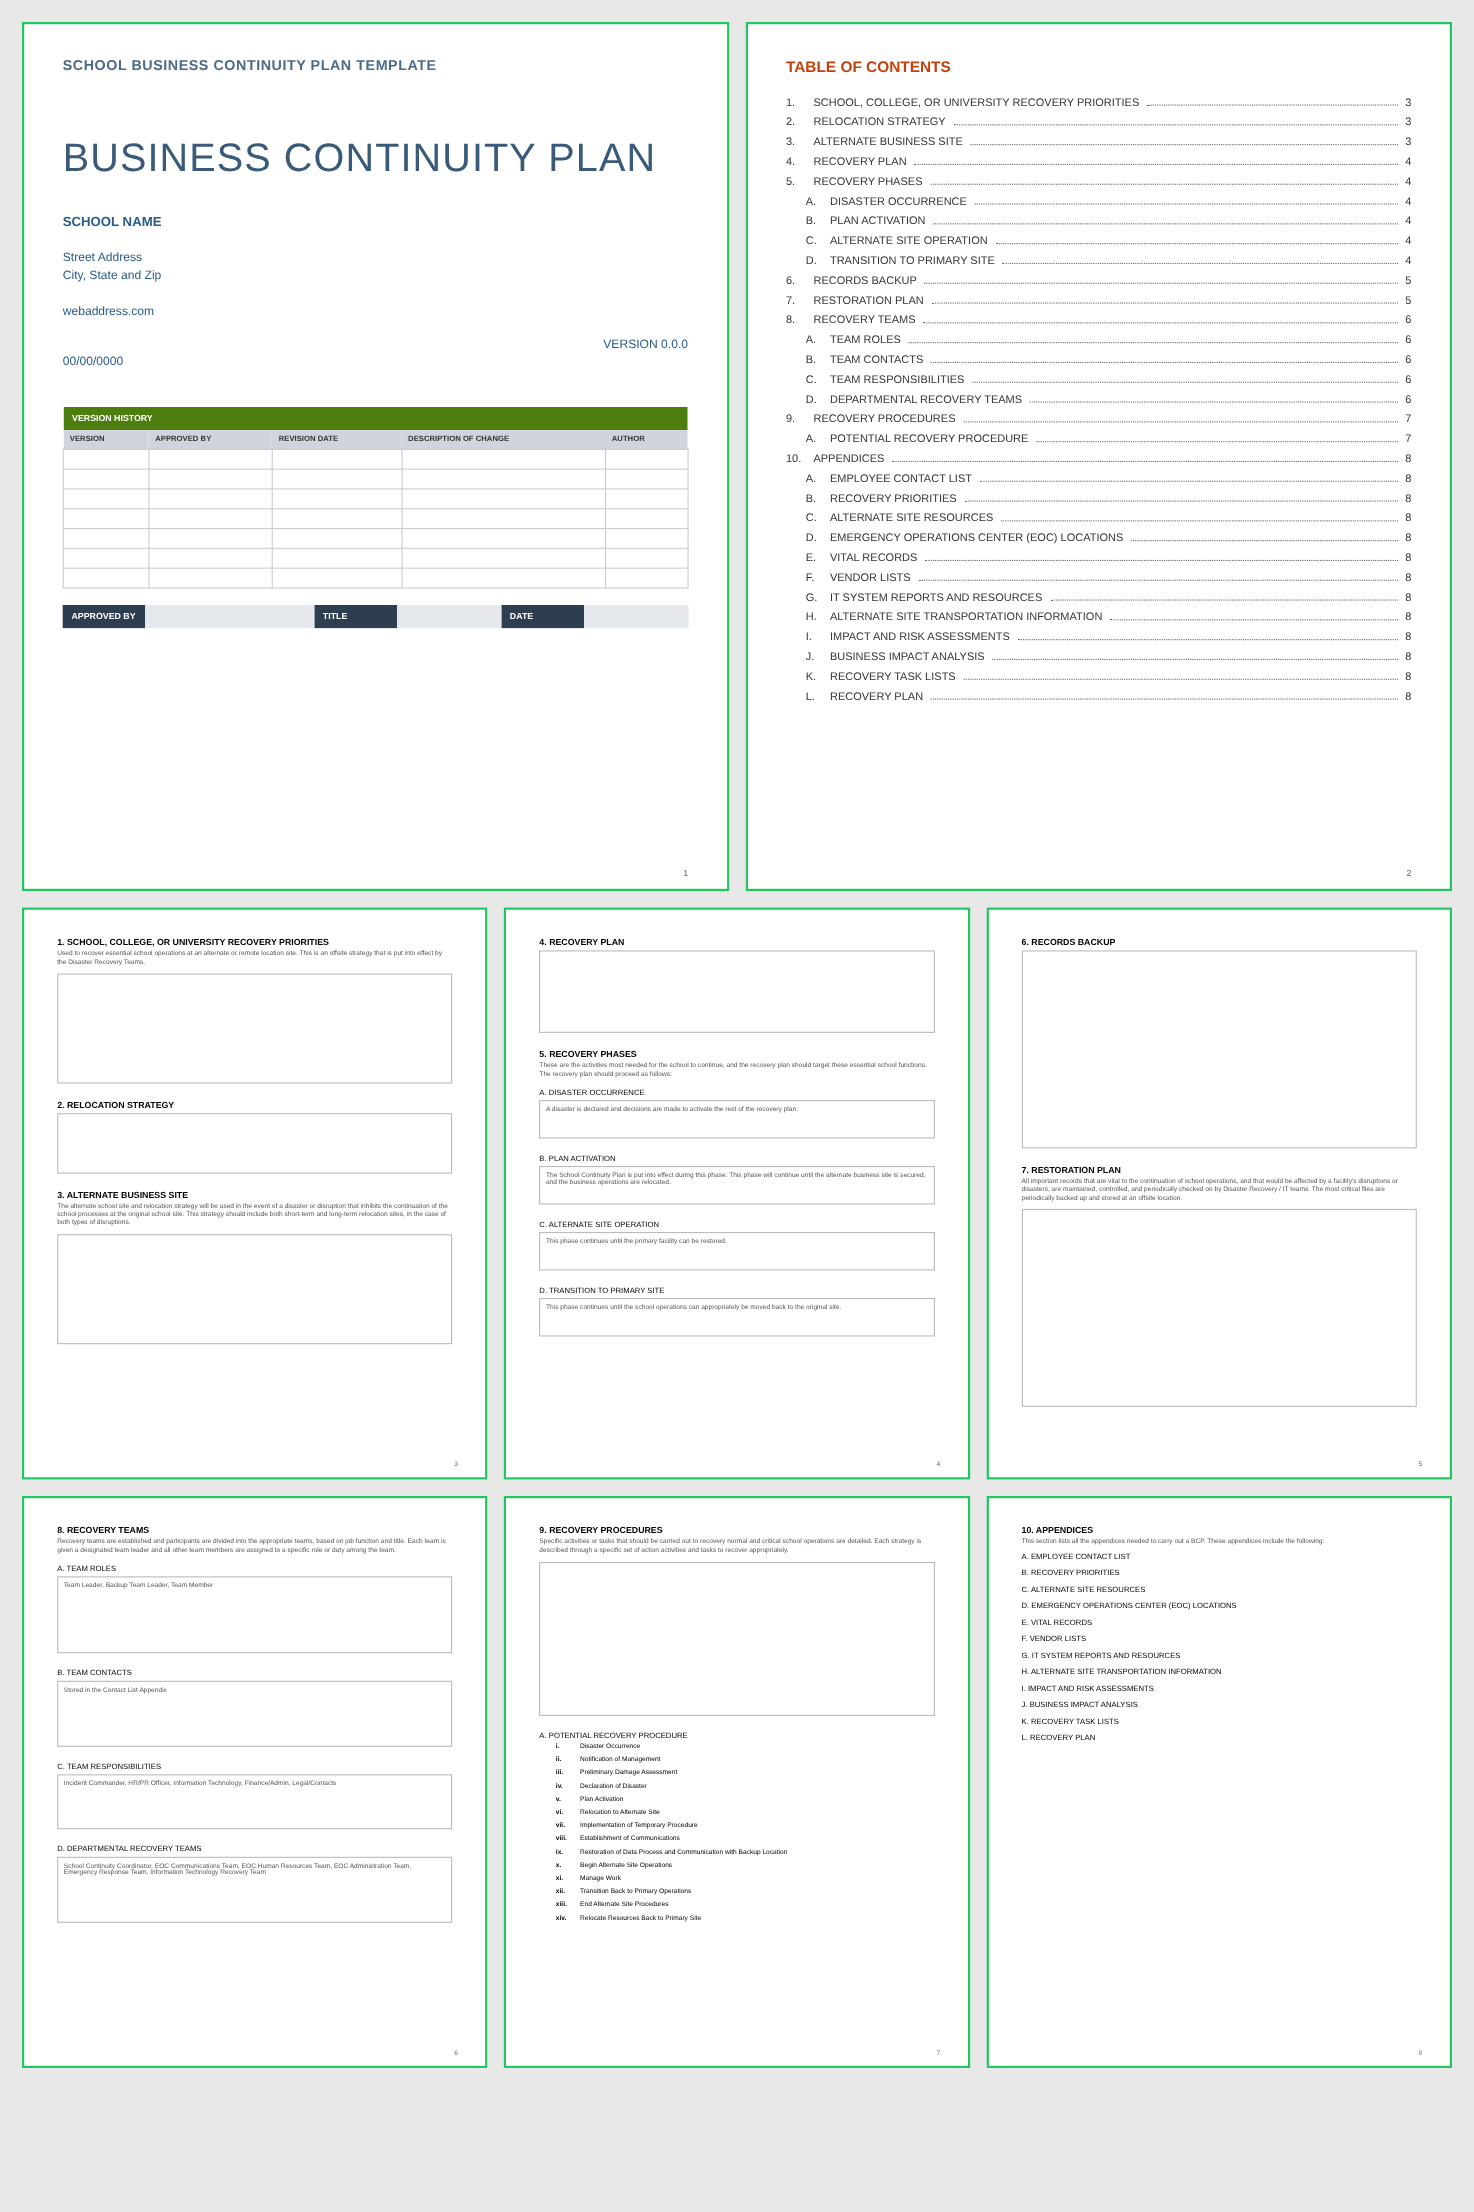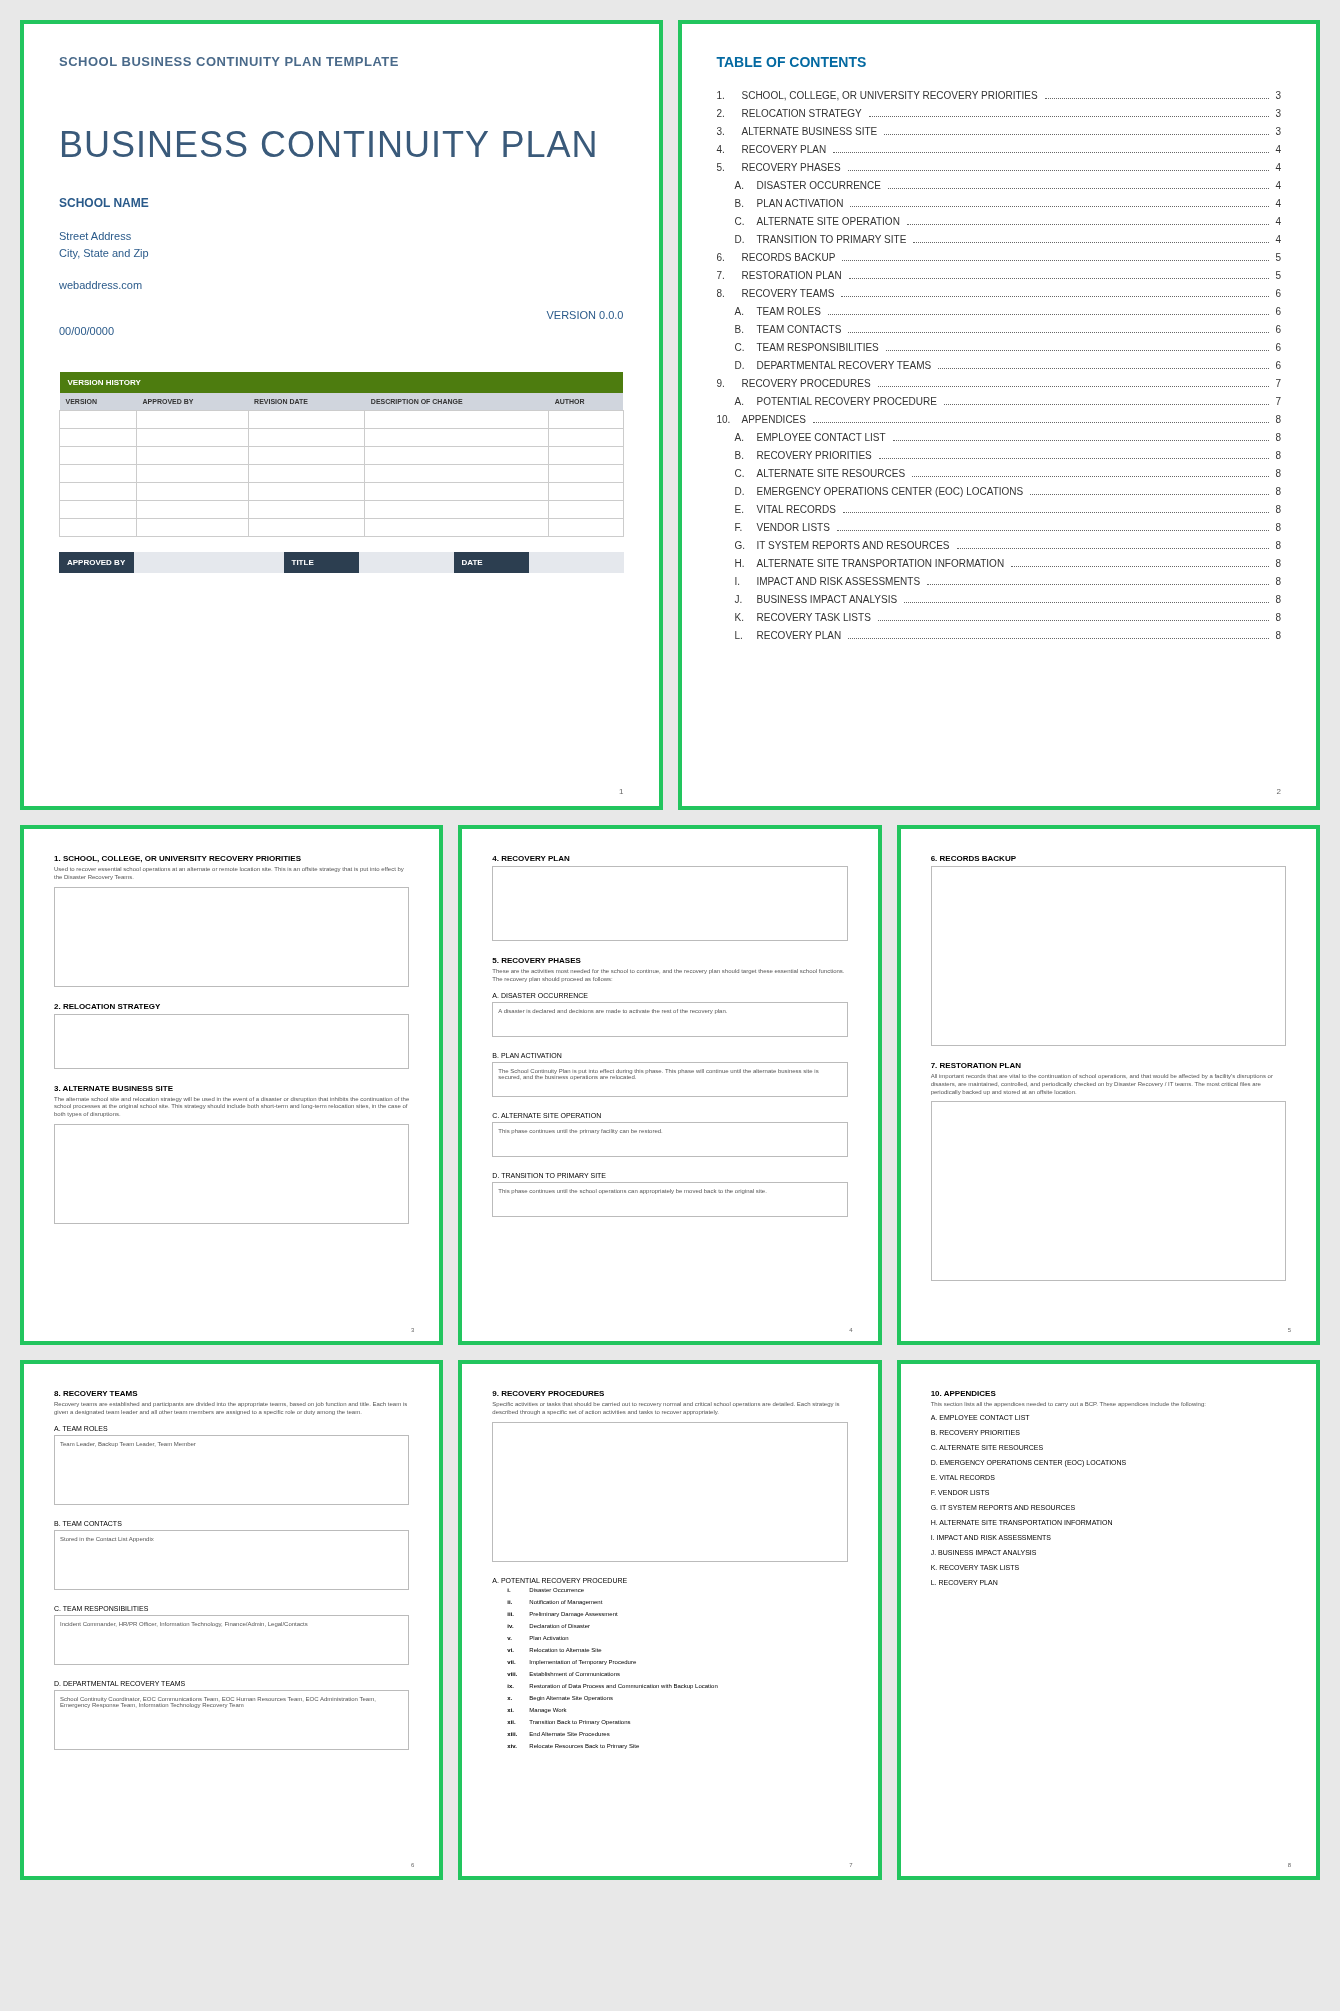--- a/index.html
+++ b/index.html
@@ -1,18 +1,18 @@
 <!DOCTYPE html>
 <html><head>
 <meta charset="utf-8">
 <style>
 * { margin:0; padding:0; box-sizing:border-box; font-family:Arial,Helvetica,sans-serif; }
 body { background:#e8e8e8; padding:20px; width:1340px; }
 .row { display:flex; gap:15px; margin-bottom:15px; }
-.page { background:#fff; border:4px solid #22c55e; padding:30px 35px; position:relative; }
+.page { background:#fff; border:2px solid #22c55e; padding:30px 35px; position:relative; }
 .page-lg { width:650px; height:790px; }
 .page-sm { width:430px; height:520px; font-size:7px; padding:25px 30px; }
 .page-num { position:absolute; bottom:10px; right:35px; font-size:8px; color:#666; }
 .page-sm .page-num { bottom:8px; right:25px; font-size:6px; }
 
 
 .template-label { color:#4a6a8a; font-size:13px; font-weight:bold; letter-spacing:.5px; }
 .main-title { color:#3a5a7a; font-size:36px; font-weight:300; letter-spacing:1px; margin-top:55px; }
 .school-name { color:#2a5a8a; font-size:12px; font-weight:bold; margin-top:30px; }
 .addr { color:#2a5a8a; font-size:11px; margin-top:18px; line-height:1.5; }
@@ -22,21 +22,21 @@
 .vh-table { width:100%; margin-top:35px; border-collapse:collapse; font-size:8px; }
 .vh-table th.hdr { background:#4d7c0f; color:#fff; text-align:left; padding:6px 8px; font-size:8px;margin-left:43px; }
 .vh-table th.col { background:#d0d5dd; color:#333; text-align:left; padding:5px 6px; font-size:7px; font-weight:bold; }
 .vh-table td { border:1px solid #ccc; height:18px; padding:2px 6px; }
 .sig-table { width:100%; margin-top:15px; border-collapse:collapse; font-size:8px; }
 .sig-table td.lbl { background:#2c3e50; color:#fff; padding:6px 8px; font-weight:bold; width:75px; }
 .sig-table td.val { background:#e5e8ed; padding:6px; width:95px; }
 .sig-table td.val2 { background:#e5e8ed; padding:6px; }
 
 
-.toc-title { color:#0369a1; font-size:14px; font-weight:bold; }
+.toc-title { color:#c2410c; font-size:14px; font-weight:bold; }
 .toc { margin-top:20px; font-size:10px; color:#333; }
 .toc-row { display:flex; align-items:baseline; margin-bottom:7px; }
 .toc-num { width:25px; flex-shrink:0; }
 .toc-sub .toc-num { padding-left:18px; width:40px; }
 .toc-label { flex-shrink:0; padding-right:4px; }
 .toc-dots { flex:1; border-bottom:1px dotted #666; margin:0 3px 2px; }
 .toc-pg { flex-shrink:0; padding-left:3px; }
 
 
 .sec-title { font-weight:bold; font-size:8px; margin-bottom:3px; }

